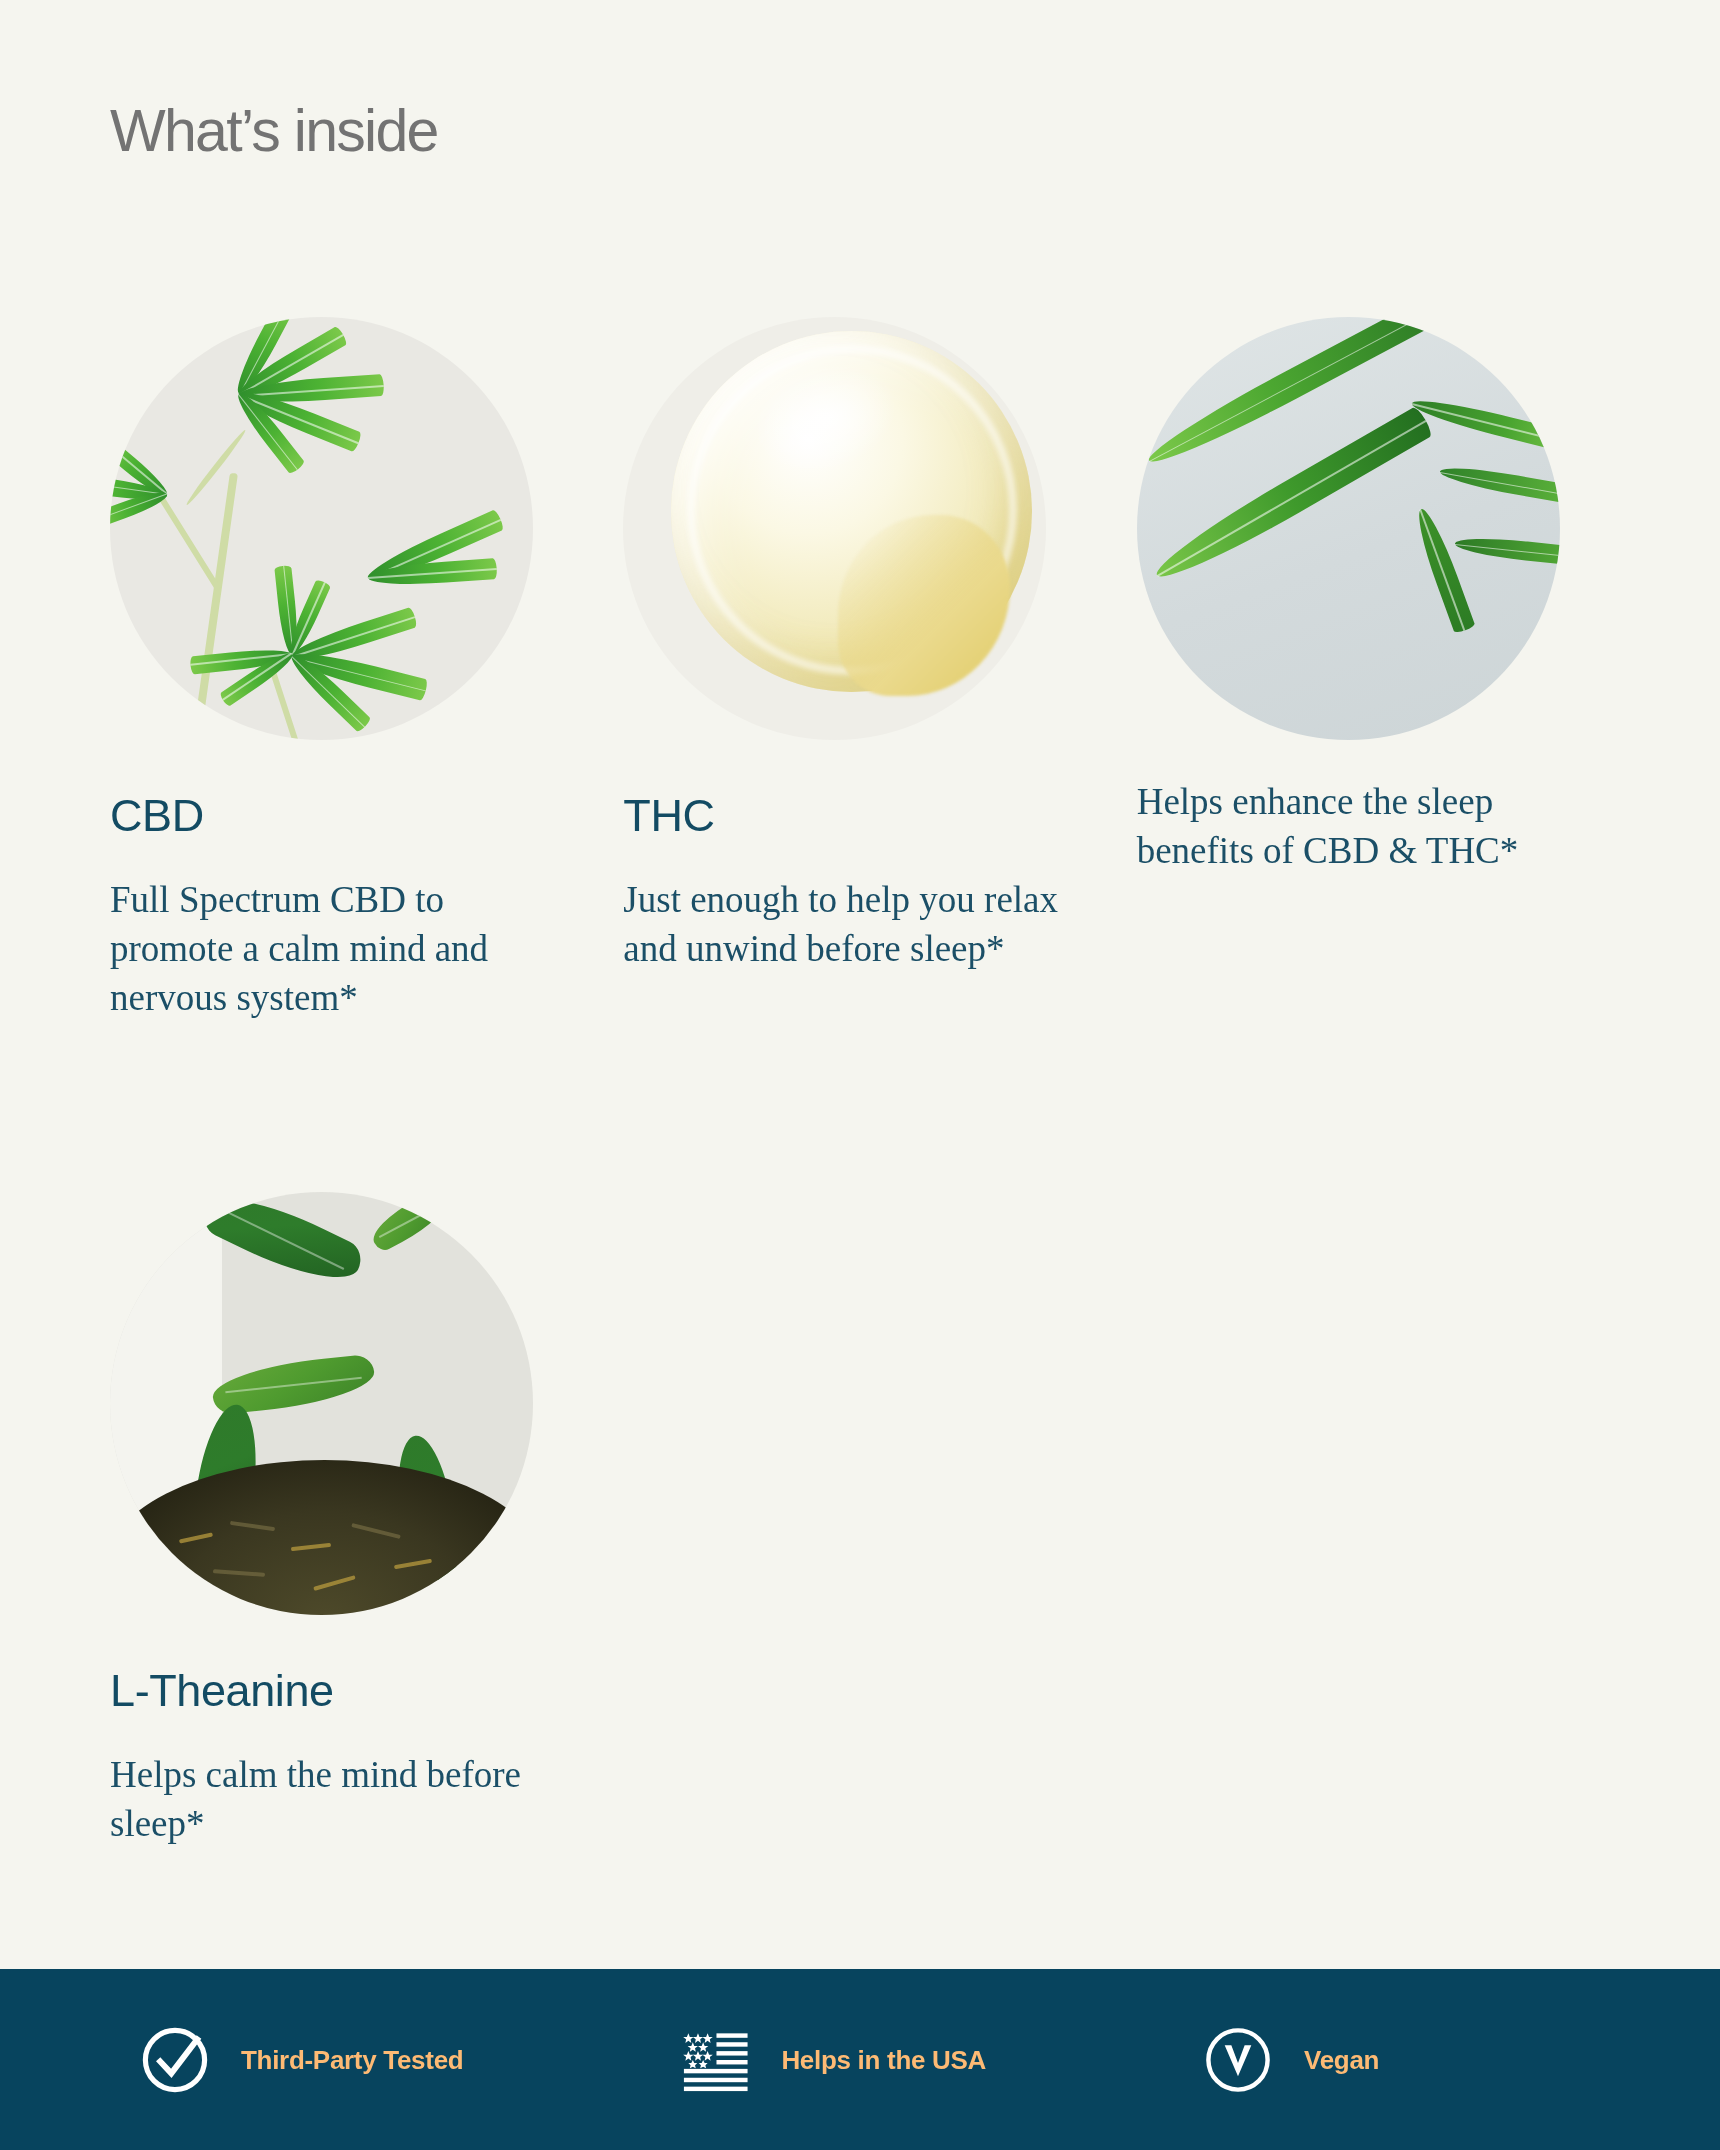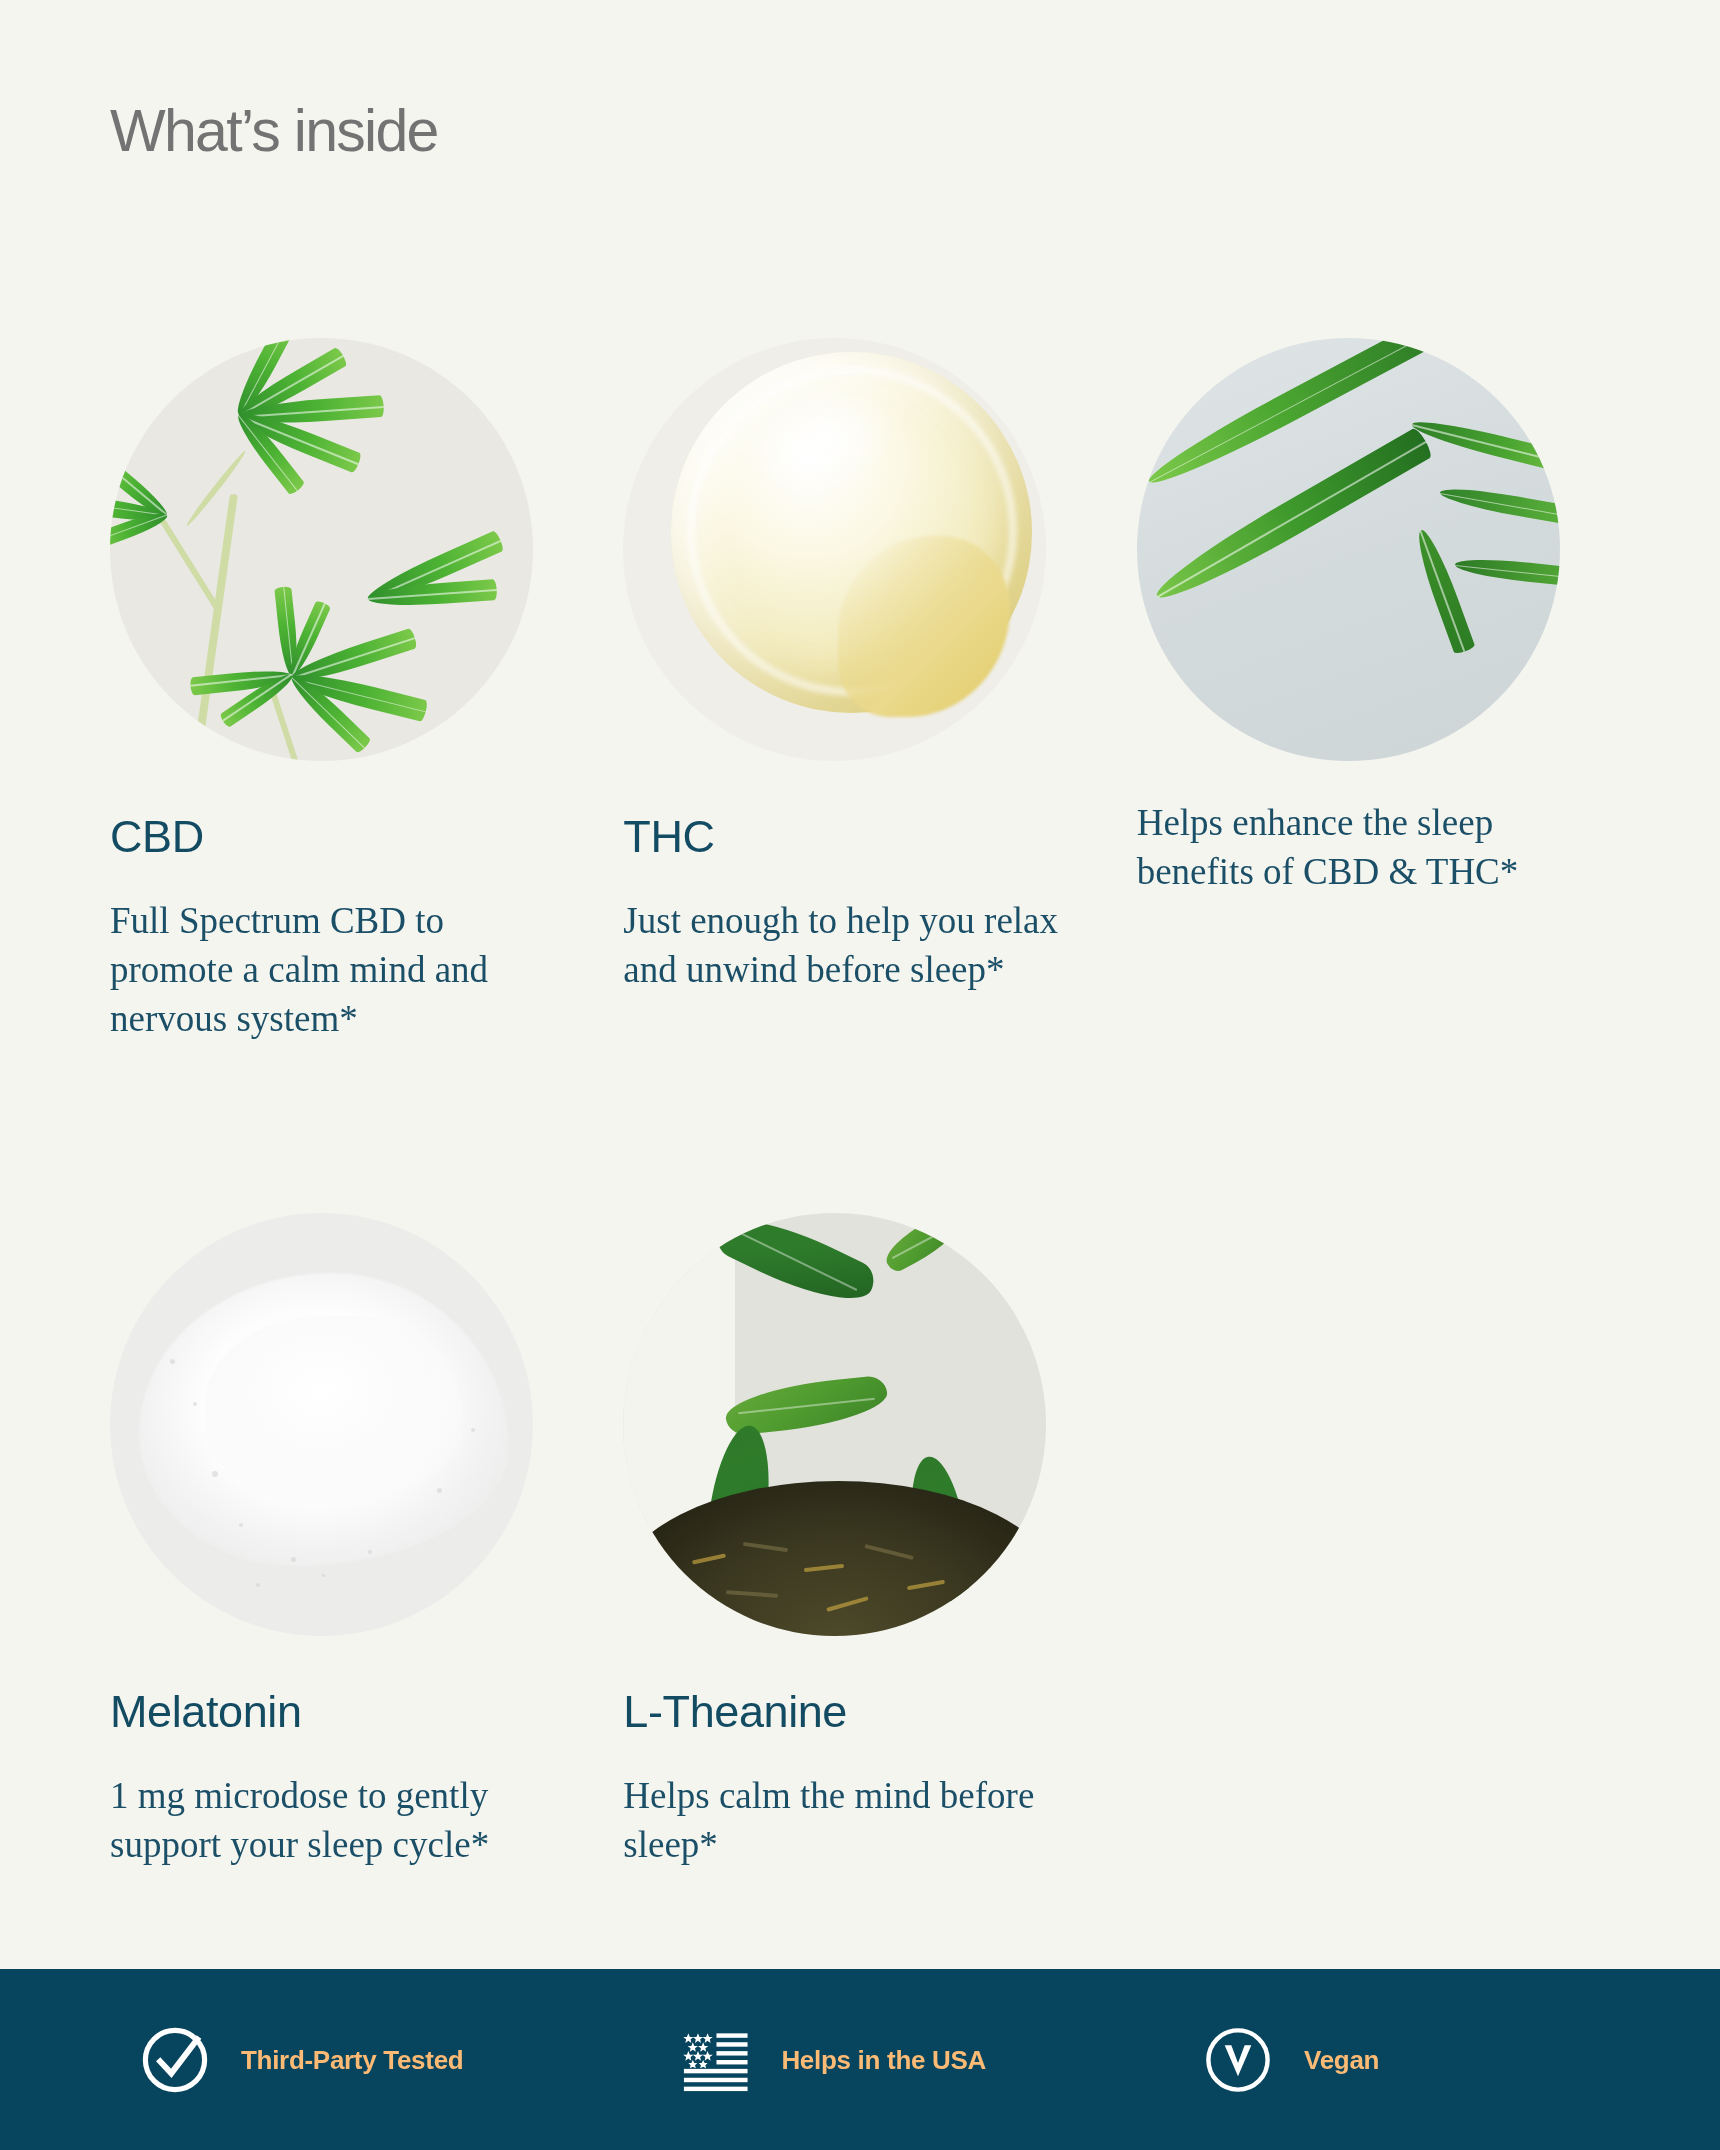--- a/index.html
+++ b/index.html
@@ -25,21 +25,21 @@
     font-weight: 400;
     letter-spacing: -1.7px;
     color: #737373;
     line-height: 1;
   }
 
   
   .grid {
     position: absolute;
     left: 110px;
-    top: 338px;
+    top: 317px;
     width: 1540px;
   }
   .row {
     display: flex;
     gap: 0px;
   }
   .row + .row { margin-top: 169px; }
 
   .card {
     width: 551px;
@@ -323,38 +323,20 @@
                background:linear-gradient(90deg,#2c7a25 0%,#55ab37 100%);"></div>
         </div>
       </div>
       <div class="card-desc">Helps enhance the sleep benefits of CBD &amp; THC*</div>
     </div>
 
   </div>
 
   <div class="row">
 
-    <div class="card">
-      <div class="thumb img-mel">
-        <div class="powder"></div>
-        <div class="powder2"></div>
-        <div class="powder-spec" style="left:60px;top:146px;width:5.2px;height:5.2px;"></div>
-        <div class="powder-spec" style="left:83px;top:189px;width:4.3px;height:4.3px;"></div>
-        <div class="powder-spec" style="left:102px;top:258px;width:6px;height:6px;"></div>
-        <div class="powder-spec" style="left:129px;top:310px;width:4.3px;height:4.3px;"></div>
-        <div class="powder-spec" style="left:181px;top:344px;width:5.2px;height:5.2px;"></div>
-        <div class="powder-spec" style="left:258px;top:337px;width:4.3px;height:4.3px;"></div>
-        <div class="powder-spec" style="left:327px;top:275px;width:5.2px;height:5.2px;"></div>
-        <div class="powder-spec" style="left:361px;top:215px;width:4.3px;height:4.3px;"></div>
-        <div class="powder-spec" style="left:212px;top:361px;width:3.4px;height:3.4px;"></div>
-        <div class="powder-spec" style="left:146px;top:370px;width:4.3px;height:4.3px;"></div>
-      </div>
-      <div class="card-title">Melatonin</div>
-      <div class="card-desc">1 mg microdose to gently support your sleep cycle*</div>
-    </div>
 
     <div class="card">
       <div class="thumb img-thean">
         <div class="thean-white" style="left:0;top:0;width:112px;height:423px;background:#f4f4ef;"></div>
 
         <div class="tealeaf" style="left:91px;top:20.6px;width:163px;height:53px;transform:rotate(26deg);">
           <div class="vein"></div>
         </div>
         <div class="tealeaf light" style="left:258px;top:13.8px;width:83px;height:31px;transform:rotate(-28deg);">
           <div class="vein"></div>

